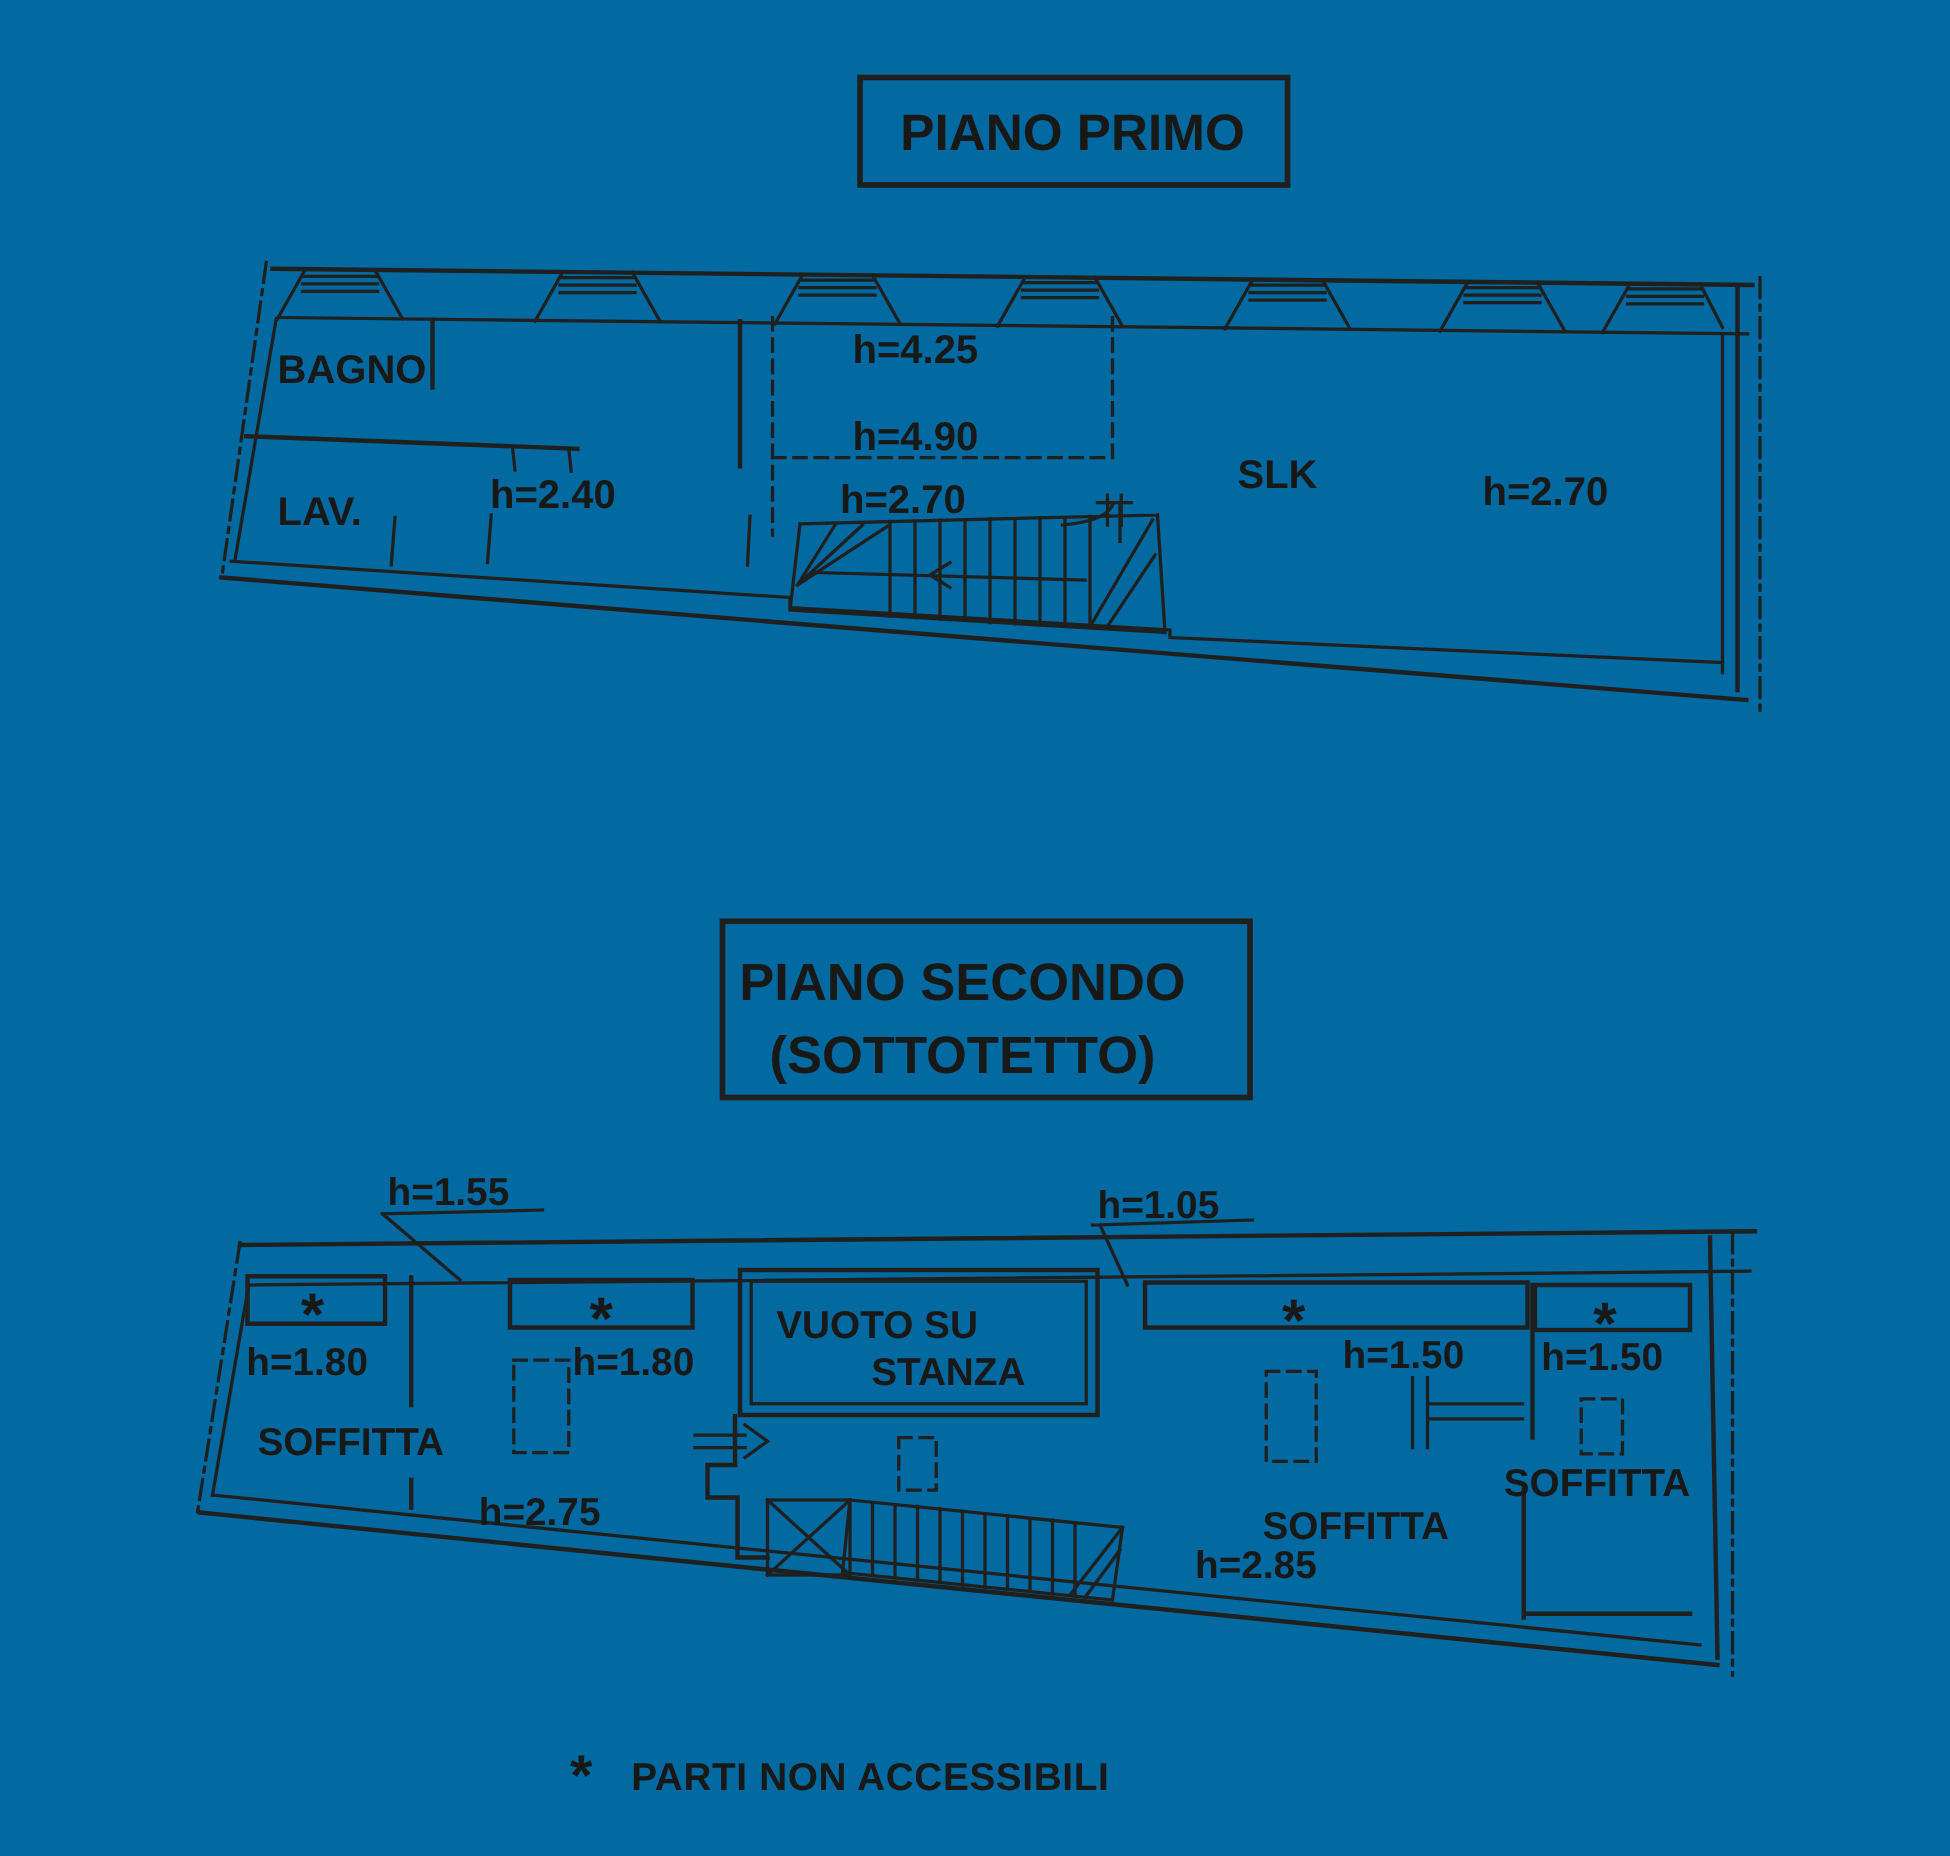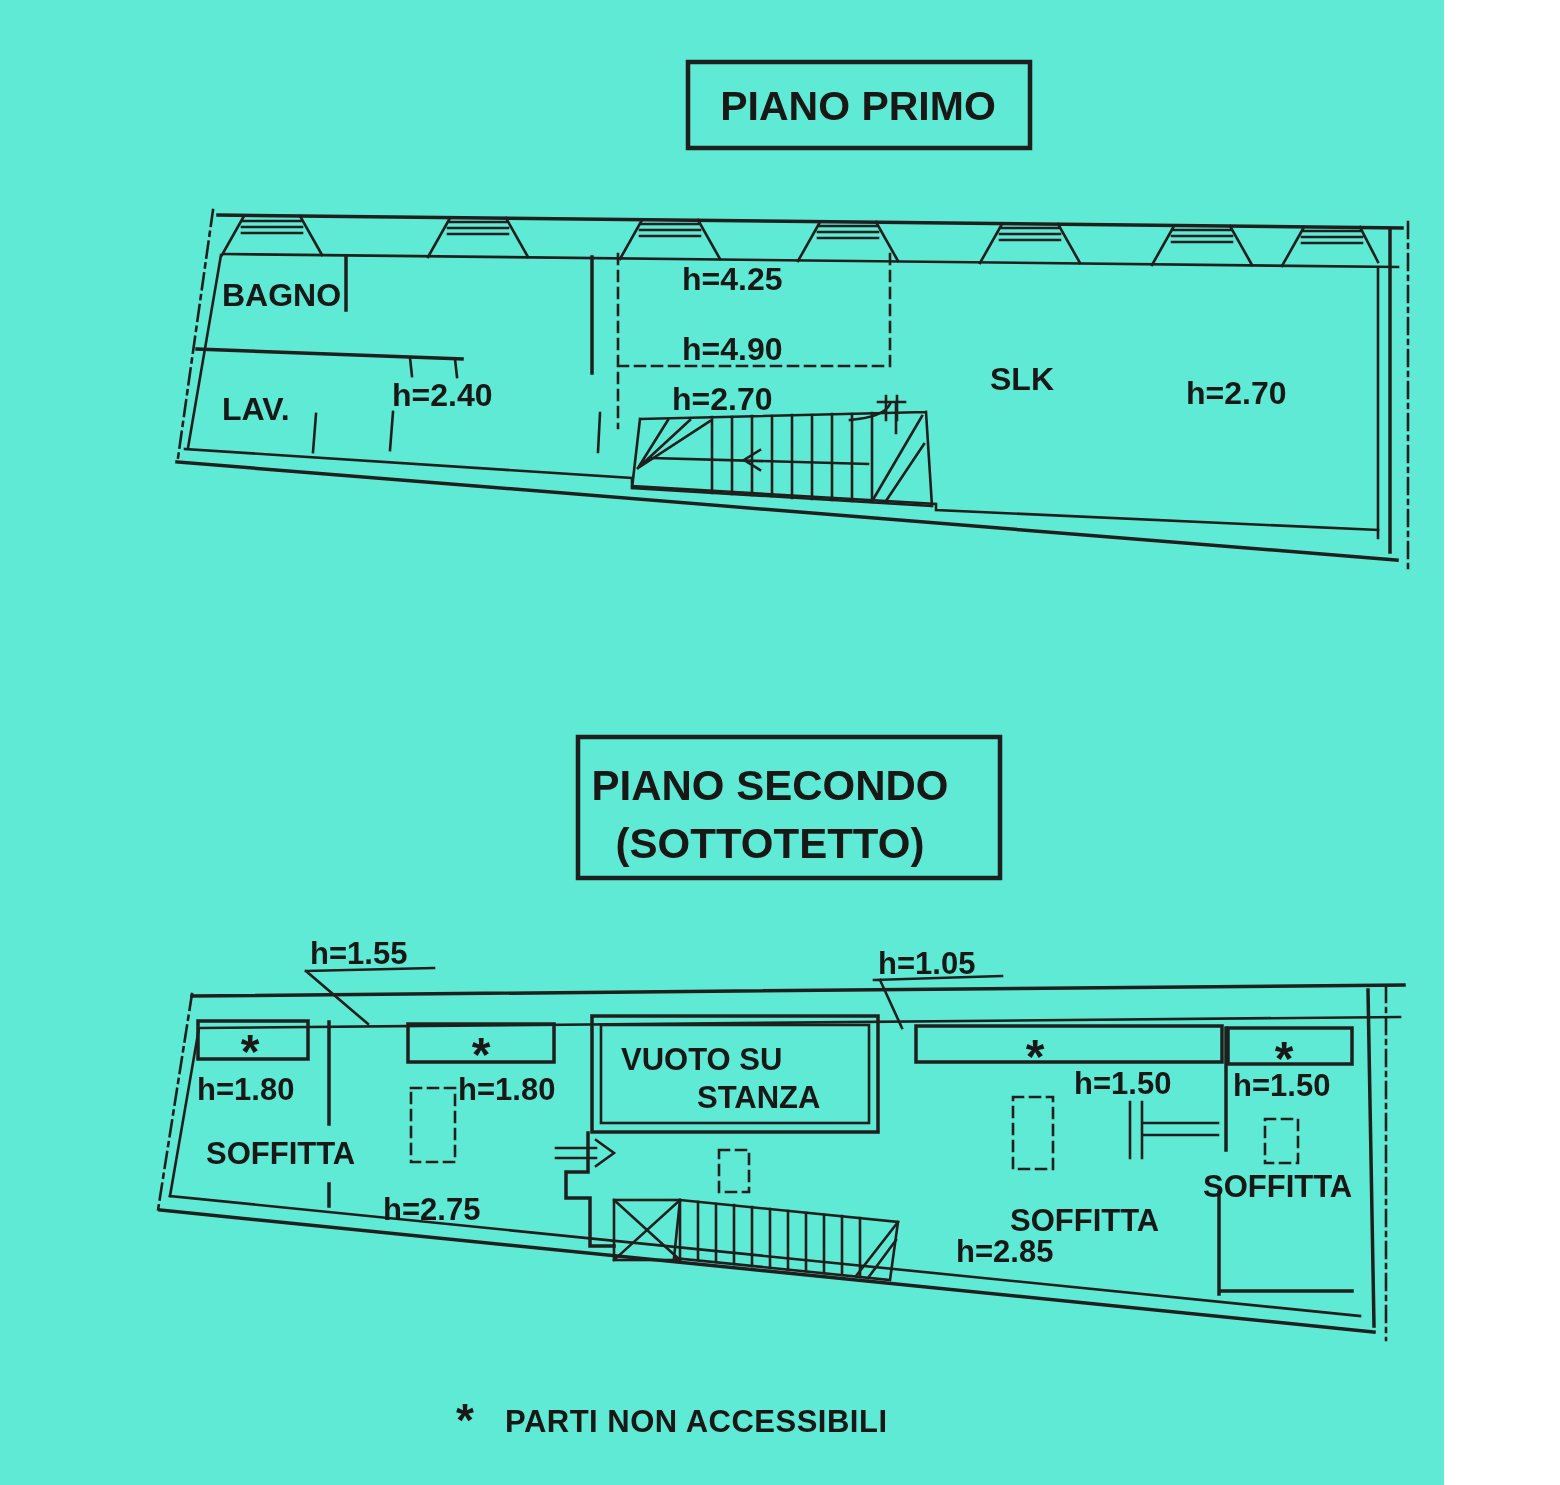--- a/index.html
+++ b/index.html
@@ -1,16 +1,16 @@
 <!DOCTYPE html>
 <html><head>
 <meta charset="utf-8">
 <style>
   html,body{margin:0;padding:0;background:#ffffff;}
-  .page{position:relative;width:1444px;height:1485px;background:#5eead4;overflow:hidden;}
+  .page{position:relative;width:1560px;height:1485px;background:#0369a1;overflow:hidden;}
   .page svg{position:absolute;left:0;top:0;}
   .ln{stroke:#1f1f1d;fill:none;stroke-width:2.6;stroke-linecap:square;stroke-linejoin:miter;}
   .w35{stroke-width:3.5;}
   .w45{stroke-width:4.5;}
   .dd{stroke-dasharray:16 6 4 6;}
   .dash{stroke-dasharray:10 7;}
   .lbl{font-family:"Liberation Sans",sans-serif;font-weight:700;font-size:32px;fill:#181816;}
   .t31{font-size:31px;}
   .title{font-size:41px;}
   .title2{font-size:42px;}

